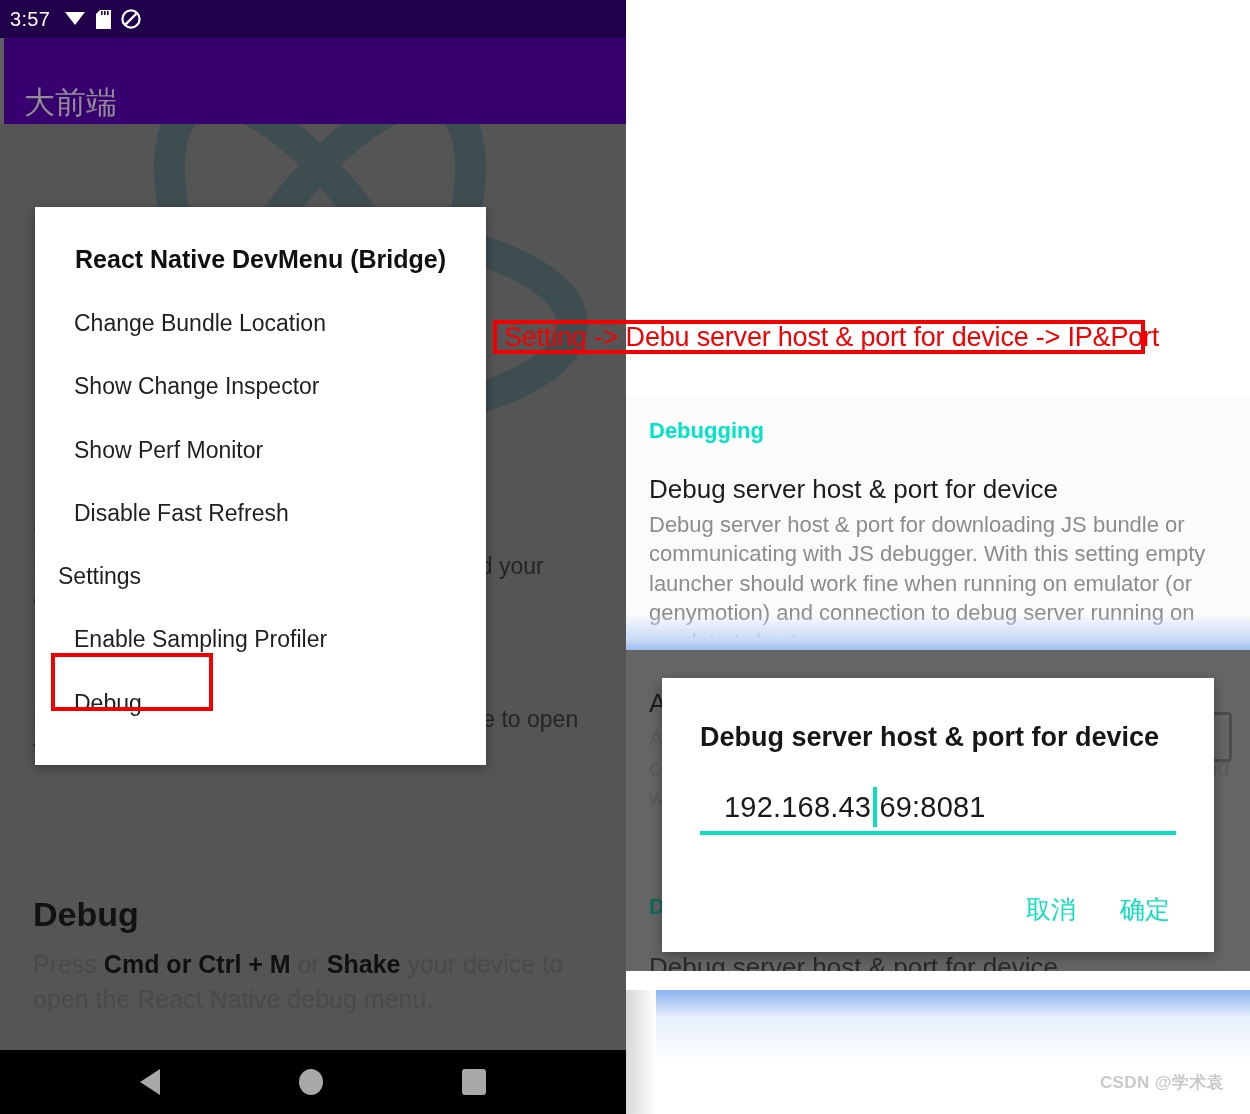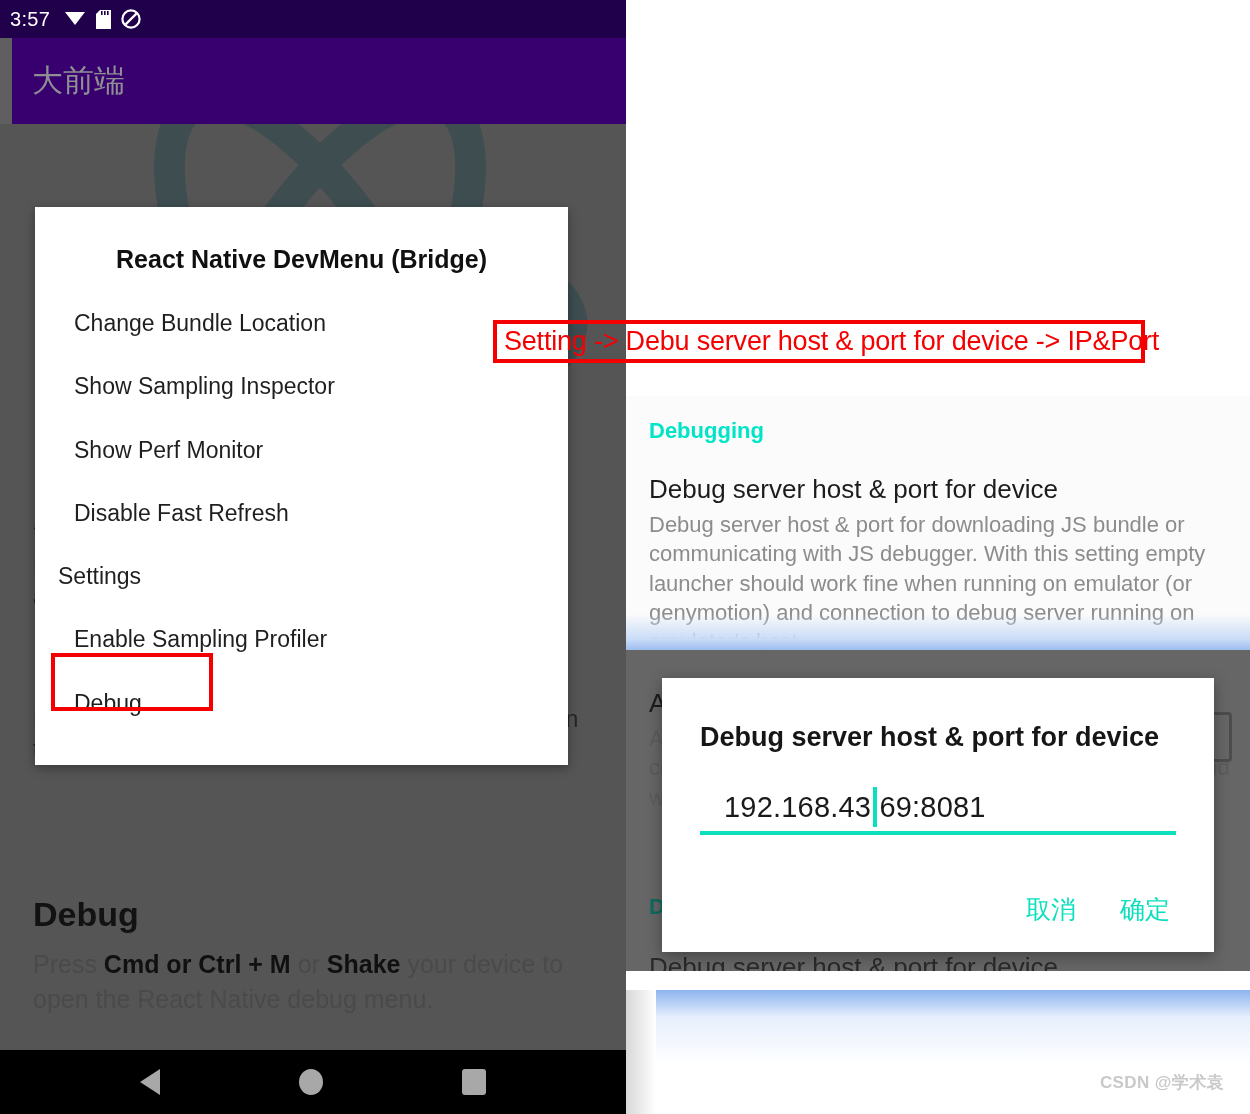--- a/index.html
+++ b/index.html
@@ -51,25 +51,25 @@
     margin-left: auto;
     display: flex;
     align-items: center;
     gap: 7px;
   }
   .sbicon { display: block; }
 
   
   #appbar {
     position: absolute;
-    left: 12px; top: 38px;
+    left: 4px; top: 38px;
     width: 626px; height: 86px;
     background: #37006e;
     display: flex;
-    align-items: center;
+    align-items: flex-end;
     padding-left: 20px;
     box-sizing: border-box;
   }
   #appbar .title {
     color: #8e8e94;
     font-size: 31px;
     font-weight: 400;
   }
 
   
@@ -143,21 +143,21 @@
   .nav-recent {
     width: 24px; height: 26px;
     border-radius: 3px;
     background: #a8a8a8;
   }
 
   
   #devmenu {
     position: absolute;
     left: 35px; top: 207px;
-    width: 533px;
+    width: 451px;
     background: #ffffff;
     box-shadow: 0 3px 10px rgba(0,0,0,.35);
     padding: 26px 0 30px 0;
     box-sizing: border-box;
   }
   #devmenu .dm-title {
     text-align: center;
     font-size: 25px;
     font-weight: bold;
     color: #101010;
@@ -181,21 +181,21 @@
     width: 162px; height: 58px;
     border: 4px solid #f50000;
     box-sizing: border-box;
     pointer-events: none;
   }
 
   
   #annotation {
     position: absolute;
     left: 493px; top: 320px;
-    width: 652px; height: 43px;
+    width: 652px; height: 34px;
     border: 4px solid #f50000;
     box-sizing: border-box;
     color: #f50000;
     font-size: 27px;
     display: flex;
     align-items: center;
     padding-left: 7px;
     white-space: nowrap;
     letter-spacing: -.2px;
   }
@@ -438,21 +438,21 @@
     </span>
   </div>
 
   <div id="appbar">
     <span class="title">大前端</span>
   </div>
 
   <div id="devmenu">
     <div class="dm-title">React Native DevMenu (Bridge)</div>
     <div class="dm-item">Change Bundle Location</div>
-    <div class="dm-item">Show Sampling Inspector</div>
+    <div class="dm-item">Show Change Inspector</div>
     <div class="dm-item">Show Perf Monitor</div>
     <div class="dm-item">Disable Fast Refresh</div>
     <div class="dm-item highlight">Settings</div>
     <div class="dm-item">Enable Sampling Profiler</div>
     <div class="dm-item">Debug</div>
   </div>
 
   <div id="navbar">
     <span class="nav-back"></span>
     <span class="nav-home"></span>

